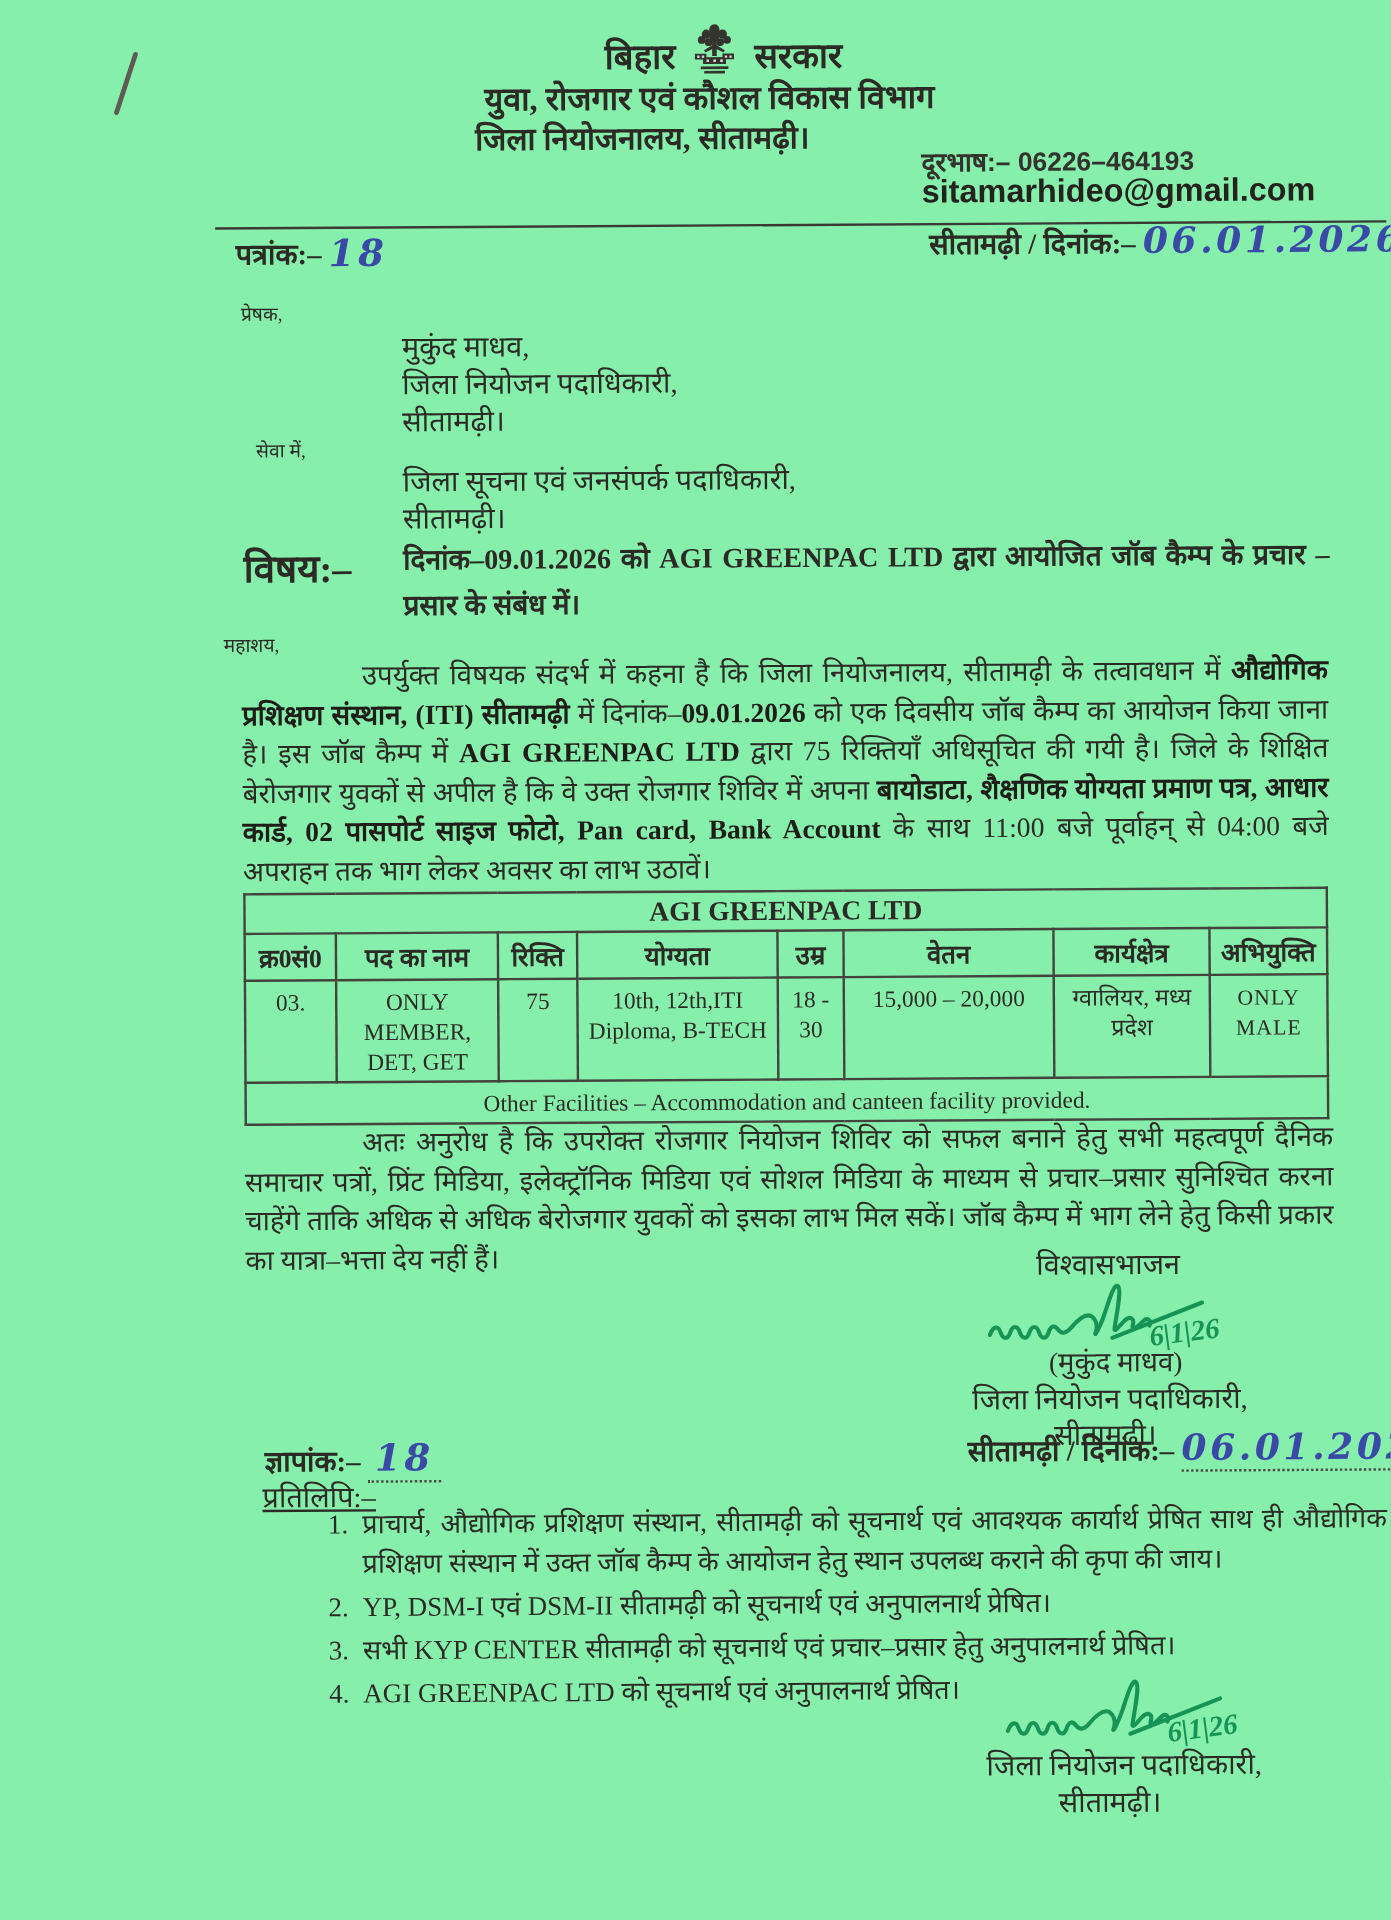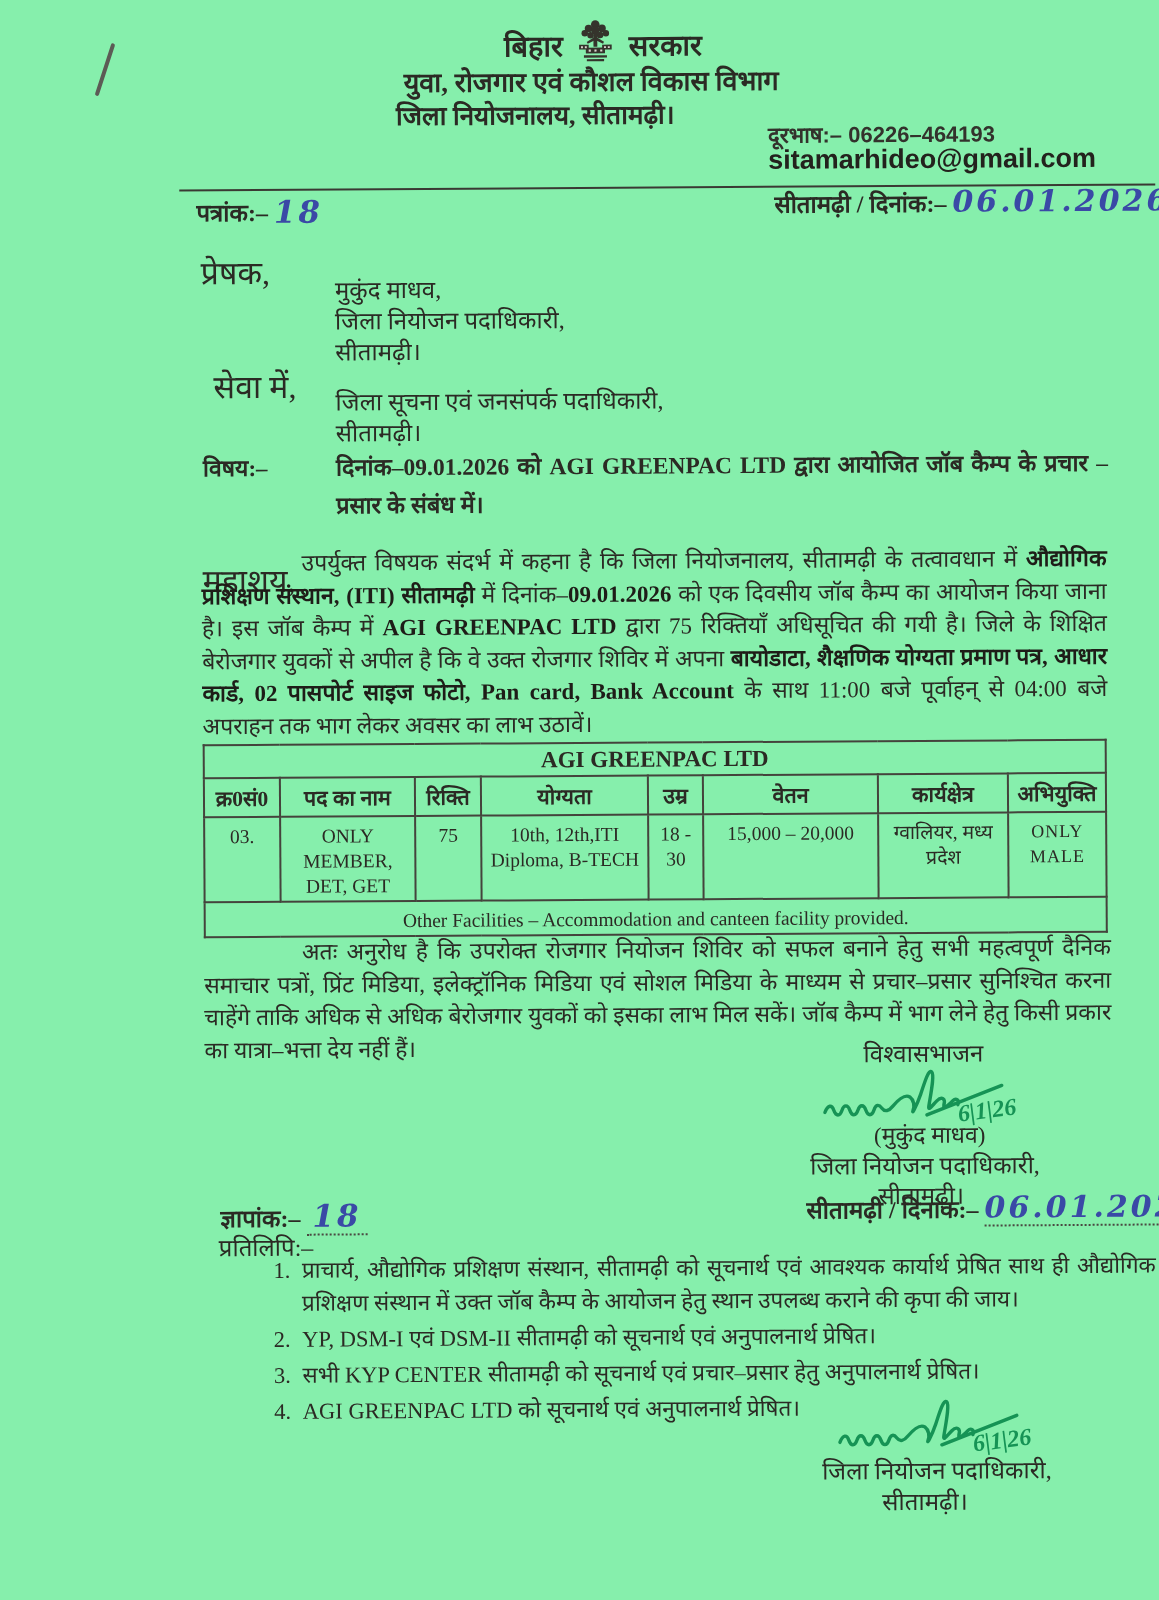--- a/index.html
+++ b/index.html
@@ -29,24 +29,24 @@
   .hdr-dept{left:0;top:62px;width:100%;text-align:center;transform:translateX(16px);font-size:27px;font-weight:bold;}
   .hdr-office{left:0;top:96px;width:100%;text-align:center;transform:translateX(-40px);font-size:26px;font-weight:bold;}
   .hdr-phone{left:772px;top:120px;font-family:"Liberation Sans",sans-serif;font-size:22px;font-weight:bold;color:#33322c;}
   .hdr-email{left:772px;top:146px;font-family:"Liberation Sans",sans-serif;font-size:27px;font-weight:bold;color:#23221d;}
   .top-rule{left:183px;top:187px;width:976px;height:0;border-top:2.5px solid #3a3933;}
   
   .refno{left:200px;top:190px;font-size:24px;font-weight:bold;}
   .refno .hand-blue{font-size:31px;position:relative;top:2px;}
   .refdate{left:778px;top:186px;font-size:24px;font-weight:bold;white-space:nowrap;}
   
-  .lbl{font-size:32px;}
+  .lbl{font-size:16px;}
   .addr{font-size:24px;line-height:31px;}
   
-  .subj-lbl{left:205px;top:449px;font-size:23px;font-weight:600;}
+  .subj-lbl{left:205px;top:449px;font-size:32px;font-weight:600;}
   .subj-txt{left:338px;top:447px;width:772px;font-size:23.5px;font-weight:600;line-height:38px;text-align:justify;}
   
   .para{font-size:23px;line-height:32.5px;text-align:justify;}
   .para .seg-b{font-weight:bold;color:#1e1d18;}
   
   table.jobs{border-collapse:collapse;table-layout:fixed;width:902px;font-size:20px;}
   table.jobs td,table.jobs th{border:2px solid #44433c;padding:2px 4px;vertical-align:top;text-align:center;}
   table.jobs .t-title{font-size:23px;font-weight:bold;padding:3px 0;}
   table.jobs th{font-size:21.5px;font-weight:bold;padding:4px 2px;}
   table.jobs td{font-size:19.5px;line-height:25px;padding-top:6px;}
@@ -55,21 +55,21 @@
   
   .close-val{left:862px;top:1038px;font-size:24px;}
   .close-name{left:872px;top:1120px;font-size:23px;}
   .close-title{left:808px;top:1150px;font-size:24px;}
   .close-place{left:876px;top:1180px;font-size:24px;}
   
   .memo-no{left:218px;top:1196px;font-size:24px;font-weight:bold;}
   .memo-no .hand-blue{font-size:31px;border-bottom:2px dotted #4a4942;padding:0 6px;}
   .memo-date{left:804px;top:1192px;font-size:24px;font-weight:bold;white-space:nowrap;}
   .memo-date .hand-blue{border-bottom:2px dotted #4a4942;}
-  .copy-lbl{left:216px;top:1228px;font-size:24px;}
+  .copy-lbl{left:216px;top:1228px;font-size:24px;text-decoration:underline;}
   ol.copies{left:255px;top:1252px;width:860px;margin:0;padding-left:38px;font-size:22.5px;line-height:33px;}
   ol.copies li{margin-bottom:3px;padding-left:6px;text-align:justify;}
   .foot-title{left:818px;top:1455px;font-size:24px;}
   .foot-place{left:878px;top:1486px;font-size:24px;}
   
   .pen-slash{left:103px;top:42px;width:3.5px;height:55px;background:#5c5b55;transform:rotate(18deg);border-radius:2px;}
   .sig-box{width:250px;height:72px;}
   .sig-box svg{display:block;}
 </style>
 </head>
@@ -143,21 +143,21 @@
 
     <div class="abs lbl" style="left:216px;top:362px;">सेवा में,</div>
     <div class="abs addr" style="left:338px;top:386px;">
       <div>जिला सूचना एवं जनसंपर्क पदाधिकारी,</div>
       <div>सीतामढ़ी।</div>
     </div>
 
     <div class="abs subj-lbl">विषय:–</div>
     <div class="abs subj-txt"><span>दिनांक–</span><span class="seg-b">09.01.2026</span><span> को </span><span class="seg-b">AGI GREENPAC LTD</span><span> द्वारा आयोजित जॉब कैम्प के प्रचार – प्रसार के संबंध में।</span></div>
 
-    <div class="abs lbl" style="left:204px;top:524px;margin-top:32px;">महाशय,</div>
+    <div class="abs lbl" style="left:188px;top:524px;">महाशय,</div>
 
     <div class="abs para" style="left:203px;top:546px;width:905px;text-indent:100px;"><span>उपर्युक्त विषयक संदर्भ में कहना है कि जिला नियोजनालय, सीतामढ़ी के तत्वावधान में </span><span class="seg-b">औद्योगिक प्रशिक्षण संस्थान, (ITI) सीतामढ़ी</span><span> में दिनांक–</span><span class="seg-b">09.01.2026</span><span> को एक दिवसीय जॉब कैम्प का आयोजन किया जाना है। इस जॉब कैम्प में </span><span class="seg-b">AGI GREENPAC LTD</span><span> द्वारा 75 रिक्तियाँ अधिसूचित की गयी  है। जिले के शिक्षित बेरोजगार युवकों से अपील है कि वे उक्त रोजगार शिविर में अपना </span><span class="seg-b">बायोडाटा, शैक्षणिक योग्यता प्रमाण पत्र, आधार कार्ड, 02 पासपोर्ट साइज फोटो, Pan card, Bank Account</span><span> के साथ 11:00 बजे पूर्वाहन् से 04:00 बजे अपराहन तक भाग लेकर अवसर का लाभ उठावें।</span></div>
 
     <table class="jobs abs" style="left:203px;top:742px;">
       <colgroup>
         <col style="width:76px">
           <col style="width:135px">
           <col style="width:66px">
           <col style="width:167px">
         <col style="width:55px">

